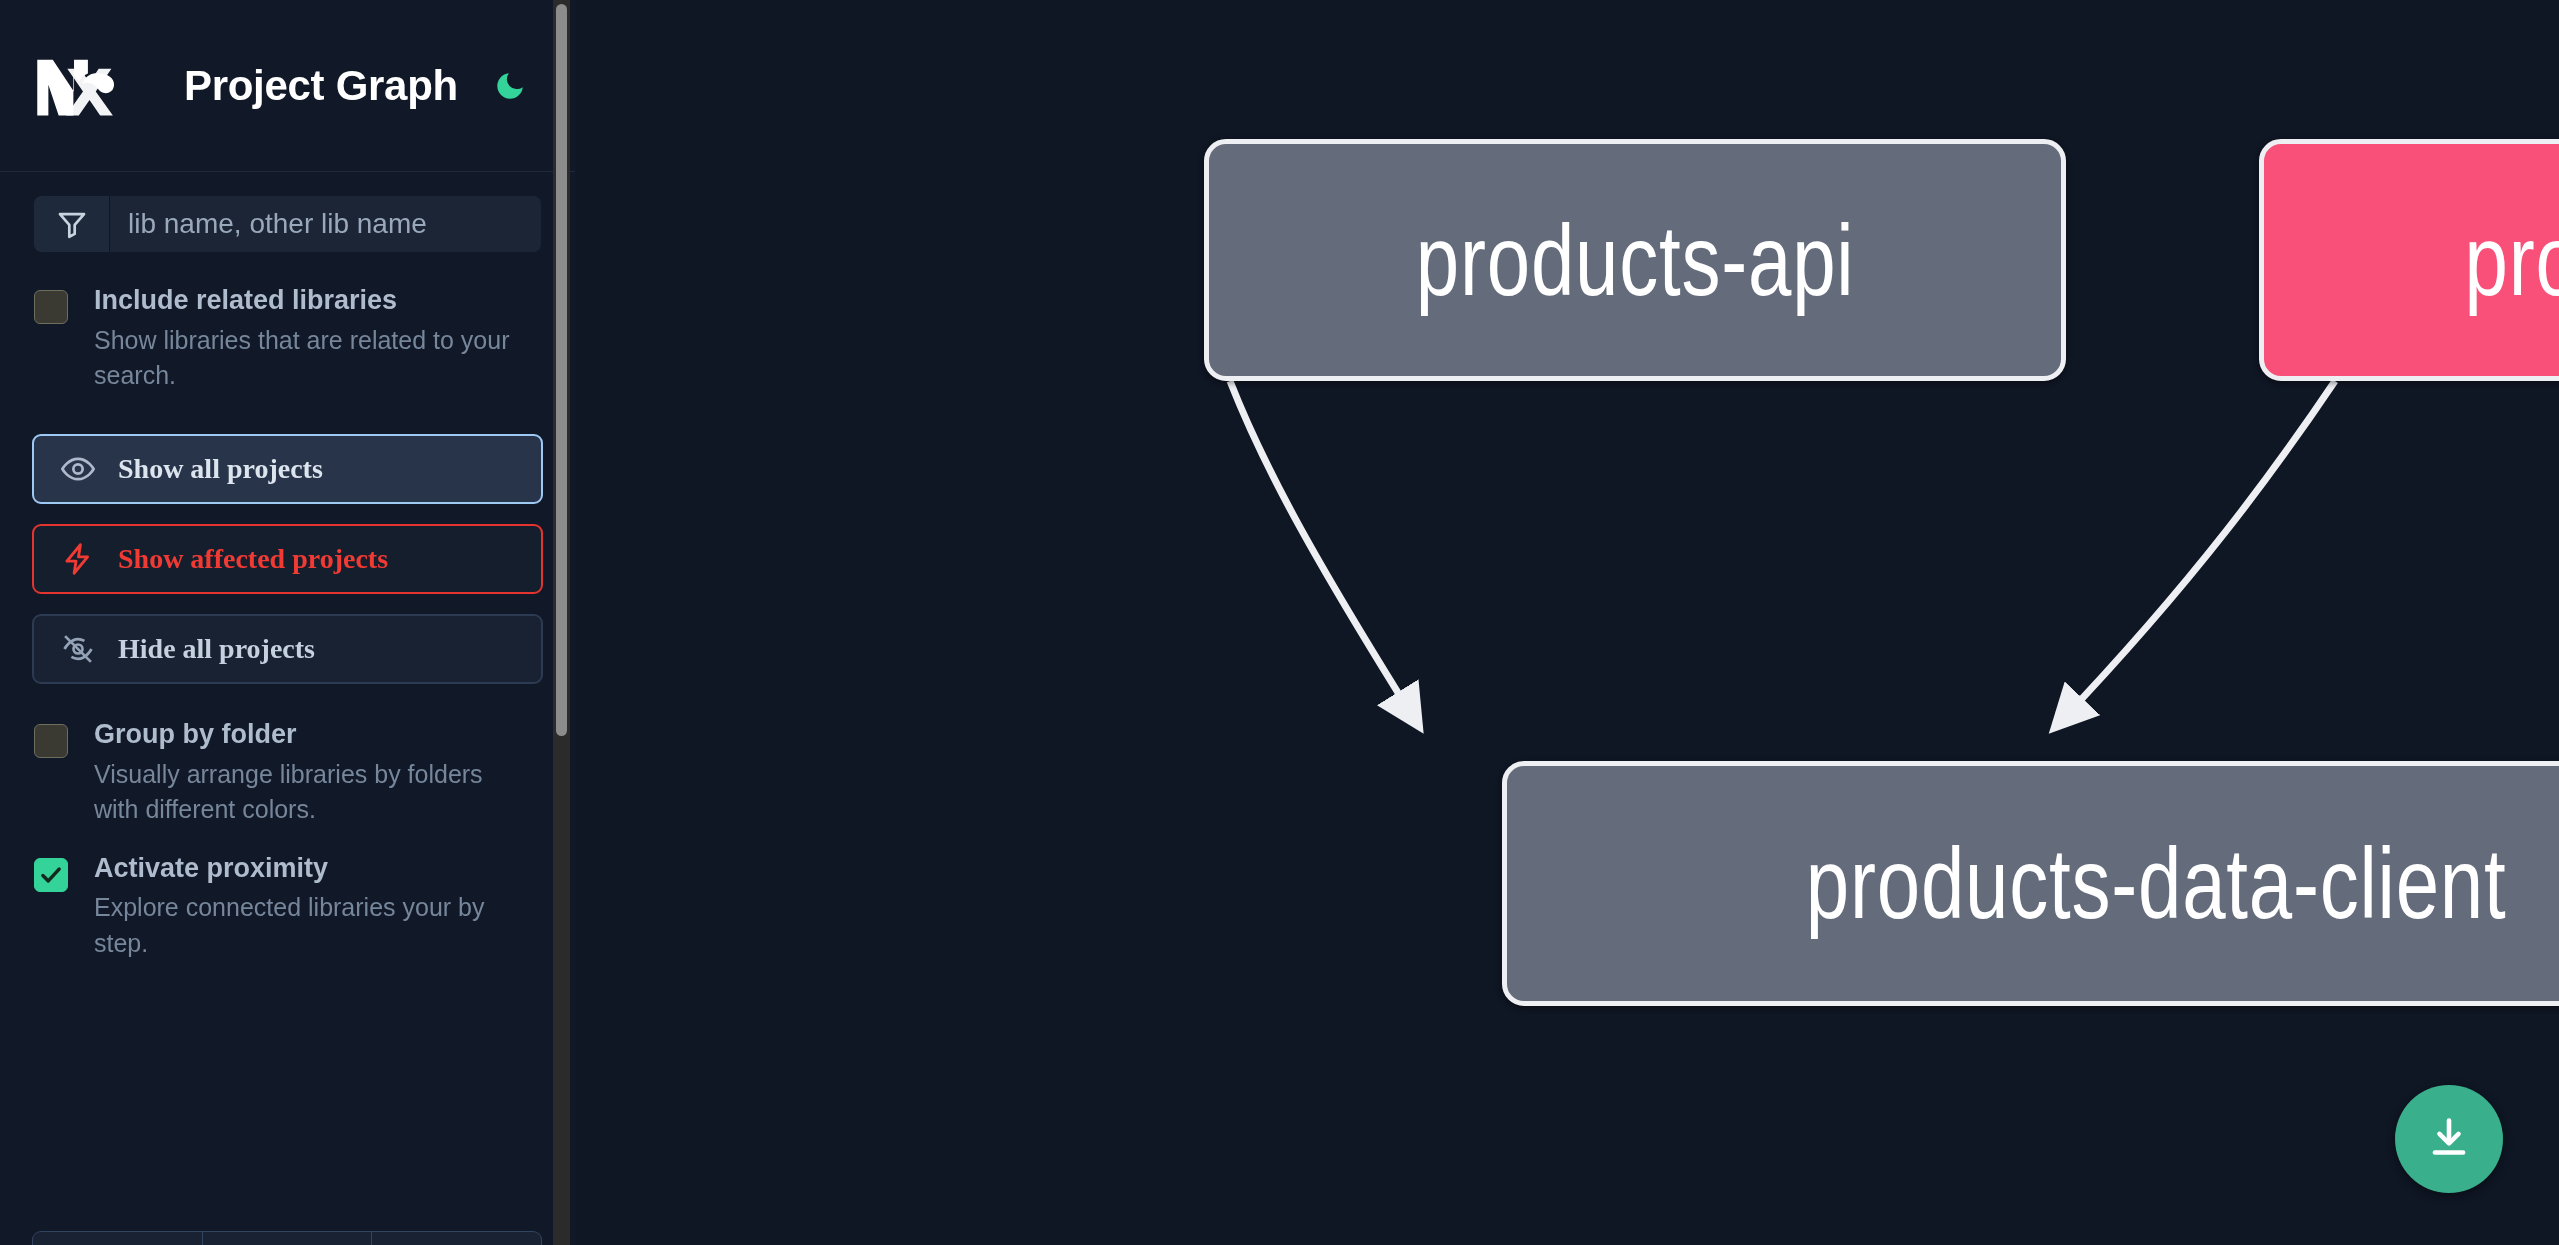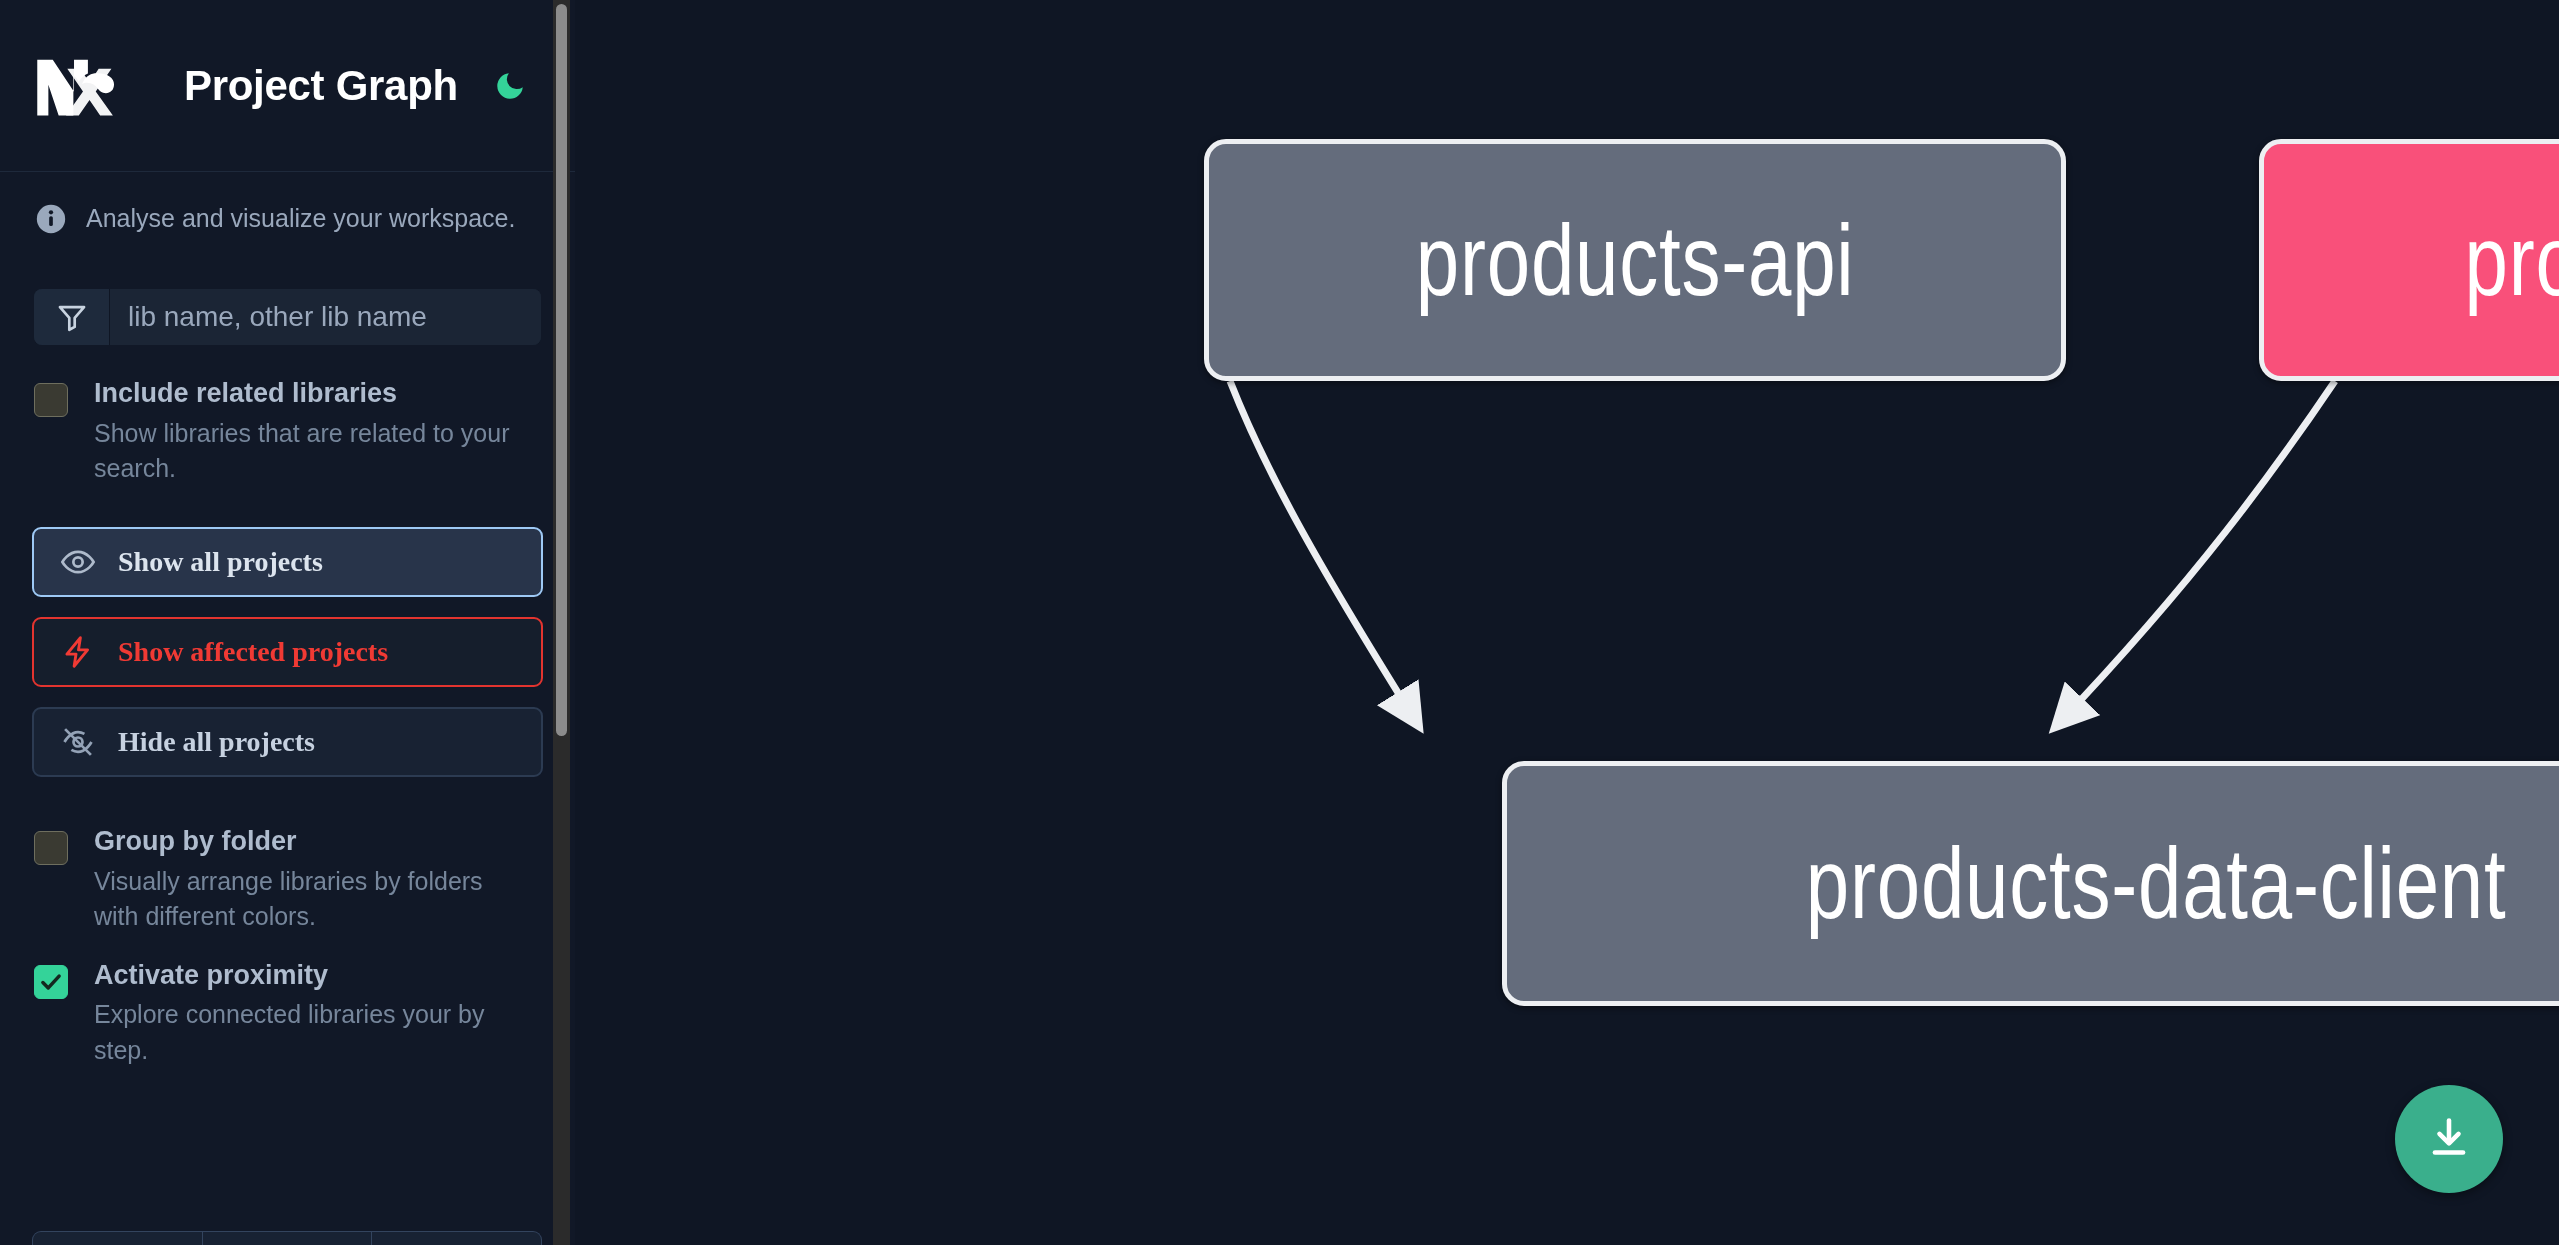--- a/index.html
+++ b/index.html
@@ -267,28 +267,20 @@
           <path fill="#fff" d="M40.5 38L34 28.6 27.4 38h-7.8L30 23.3 20.4 9.5h8L34 18l5.6-8.5h7.8L37.8 23.3 48.3 38h-7.8z" opacity=".95"></path>
         </svg>
         <div class="app-title">Project Graph</div>
         <div class="moon-btn">
           <svg width="34" height="34" viewBox="0 0 24 24" fill="#34D399">
             <path d="M21 12.8A9 9 0 1111.2 3a7 7 0 009.8 9.8z"></path>
           </svg>
         </div>
       </div>
 
-      <div class="sb-tagline">
-        <svg class="info-icon" viewBox="0 0 24 24">
-          <circle cx="12" cy="12" r="10" fill="#9AA8BC"></circle>
-          <circle cx="12" cy="7.3" r="1.5" fill="#111827"></circle>
-          <rect x="10.7" y="10" width="2.6" height="7" rx="1.2" fill="#111827"></rect>
-        </svg>
-        <div class="tagline-text">Analyse and visualize your workspace.</div>
-      </div>
 
       <div class="search-row">
         <div class="search-icon-box">
           <svg width="34" height="34" viewBox="0 0 24 24" fill="none" stroke="#C8D3E0" stroke-width="1.9" stroke-linejoin="round">
             <path d="M3.5 5h17l-6.6 7.6V19l-3.8 2v-8.4L3.5 5z"></path>
           </svg>
         </div>
         <input class="search-input" type="text" value="" placeholder="lib name, other lib name" style="">
       </div>
 
@@ -319,21 +311,21 @@
         <div class="abtn hideall">
           <svg width="36" height="36" viewBox="0 0 24 24" fill="none" stroke="#93A2B6" stroke-width="1.8">
             <path d="M3 12s3.6-6.6 9-6.6c1.6 0 3 .5 4.3 1.2M21 12s-3.6 6.6-9 6.6c-1.6 0-3.1-.5-4.4-1.3"></path>
             <circle cx="12" cy="12" r="3"></circle>
             <path d="M3.4 3.4l17.2 17.2"></path>
           </svg>
           <span>Hide all projects</span>
         </div>
       </div>
 
-      <div class="check-row" style="margin-top:48px;">
+      <div class="check-row" style="margin-top:34px;">
         <div class="cbox off"></div>
         <div class="check-texts">
           <div class="check-label">Group by folder</div>
           <div class="check-desc">Visually arrange libraries by folders with different colors.</div>
         </div>
       </div>
 
       <div class="check-row" style="margin-top:24px;">
         <div class="cbox on">
           <svg width="26" height="26" viewBox="0 0 24 24" fill="none" stroke="#14281F" stroke-width="3.2" stroke-linecap="round" stroke-linejoin="round">

